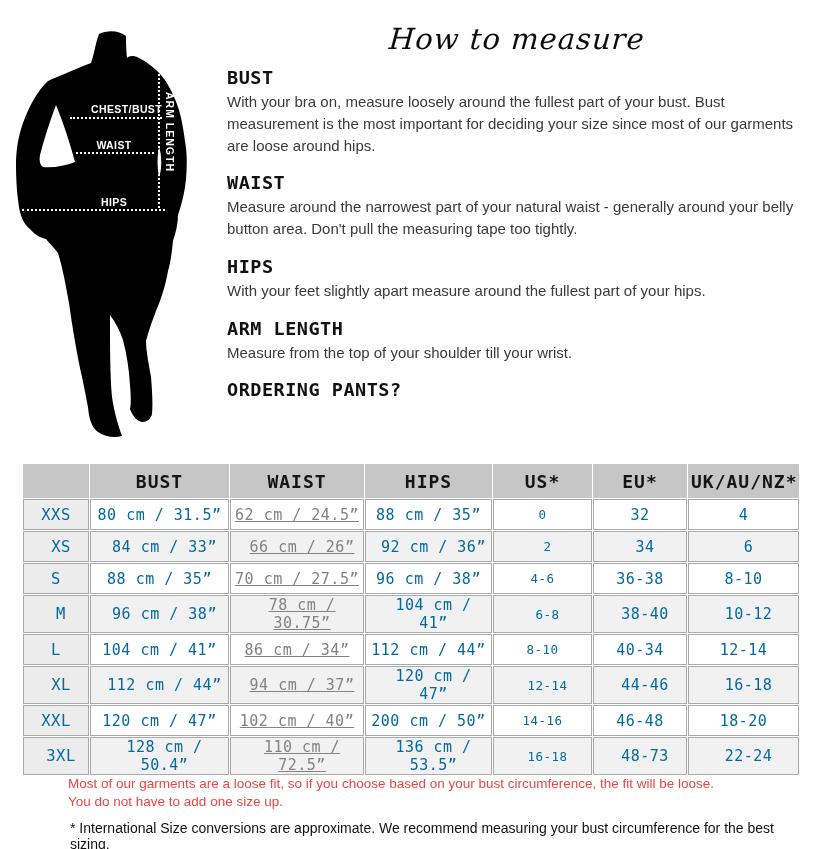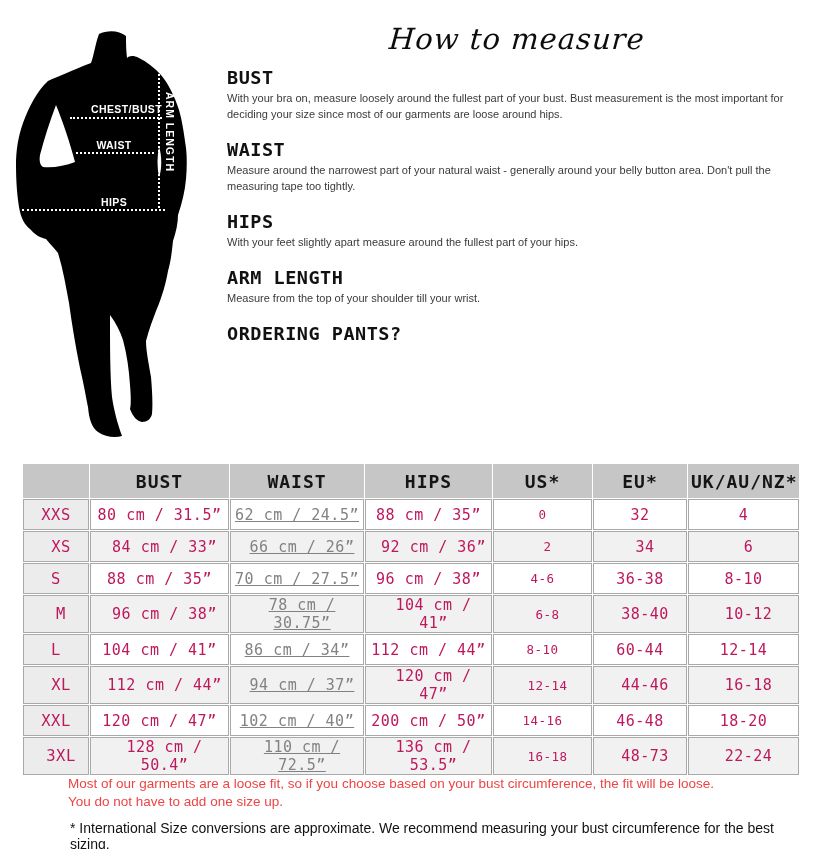--- a/index.html
+++ b/index.html
@@ -28,37 +28,37 @@
   .script-title {
     font-family:"DejaVu Serif", serif; font-style:italic; font-size:29px;
     text-align:center; color:#0d0d0d; letter-spacing:1px; margin:0 0 11px 0;
     transform:skewX(-4deg);
   }
   .section h3 {
     font-family:"DejaVu Sans Mono", monospace; font-weight:bold; font-size:18.5px;
     color:#111; margin:0 0 3px 0; letter-spacing:.5px;
   }
   .section p {
-    font-size:11px; line-height:1.45; color:#3a3a3a; margin:0 0 16px 0;
+    font-size:15px; line-height:1.45; color:#3a3a3a; margin:0 0 16px 0;
   }
 
   
   .size-table-wrap { position:absolute; left:22px; top:463px; width:778px; }
   table.size-table {
     width:778px; border-collapse:separate; border-spacing:1px;
     table-layout:fixed; font-family:"DejaVu Sans Mono", monospace;
   }
   table.size-table th {
     background:#c6c6c6; border:1px solid #c6c6c6; height:34px;
     font-size:18px; font-weight:bold; letter-spacing:1px; color:#151515;
     text-align:center; padding:0 2px;
   }
   table.size-table td {
     border:1px solid #a9a9a9; height:31px; text-align:center;
-    font-size:15px; letter-spacing:.5px; color:#be185d; background:#fff;
+    font-size:15px; letter-spacing:.5px; color:#0369a1; background:#fff;
     padding:0 2px; overflow:hidden;
   }
   table.size-table td.size-col { background:#ececec; font-size:15.5px; }
   table.size-table tr.alt td { background:#f1f1f1;padding-left:12px; }
   table.size-table tr.alt td.size-col { background:#ececec; }
   table.size-table td.waist-col { color:#828282;text-decoration:underline; }
   table.size-table td.us-col { font-size:12.5px; }
 
   
   .note-fit { position:absolute; left:68px; top:775px; width:740px;
@@ -217,21 +217,21 @@
           <td class="us-col">6-8</td>
           <td>38-40</td>
           <td>10-12</td>
         </tr>
         <tr>
           <td class="size-col">L</td>
           <td>104 cm / 41”</td>
           <td class="waist-col">86 cm / 34”</td>
           <td>112 cm / 44”</td>
           <td class="us-col">8-10</td>
-          <td>60-44</td>
+          <td>40-34</td>
           <td>12-14</td>
         </tr>
         <tr class="alt">
           <td class="size-col">XL</td>
           <td>112 cm / 44”</td>
           <td class="waist-col">94 cm / 37”</td>
           <td>120 cm / 47”</td>
           <td class="us-col">12-14</td>
           <td>44-46</td>
           <td>16-18</td>

